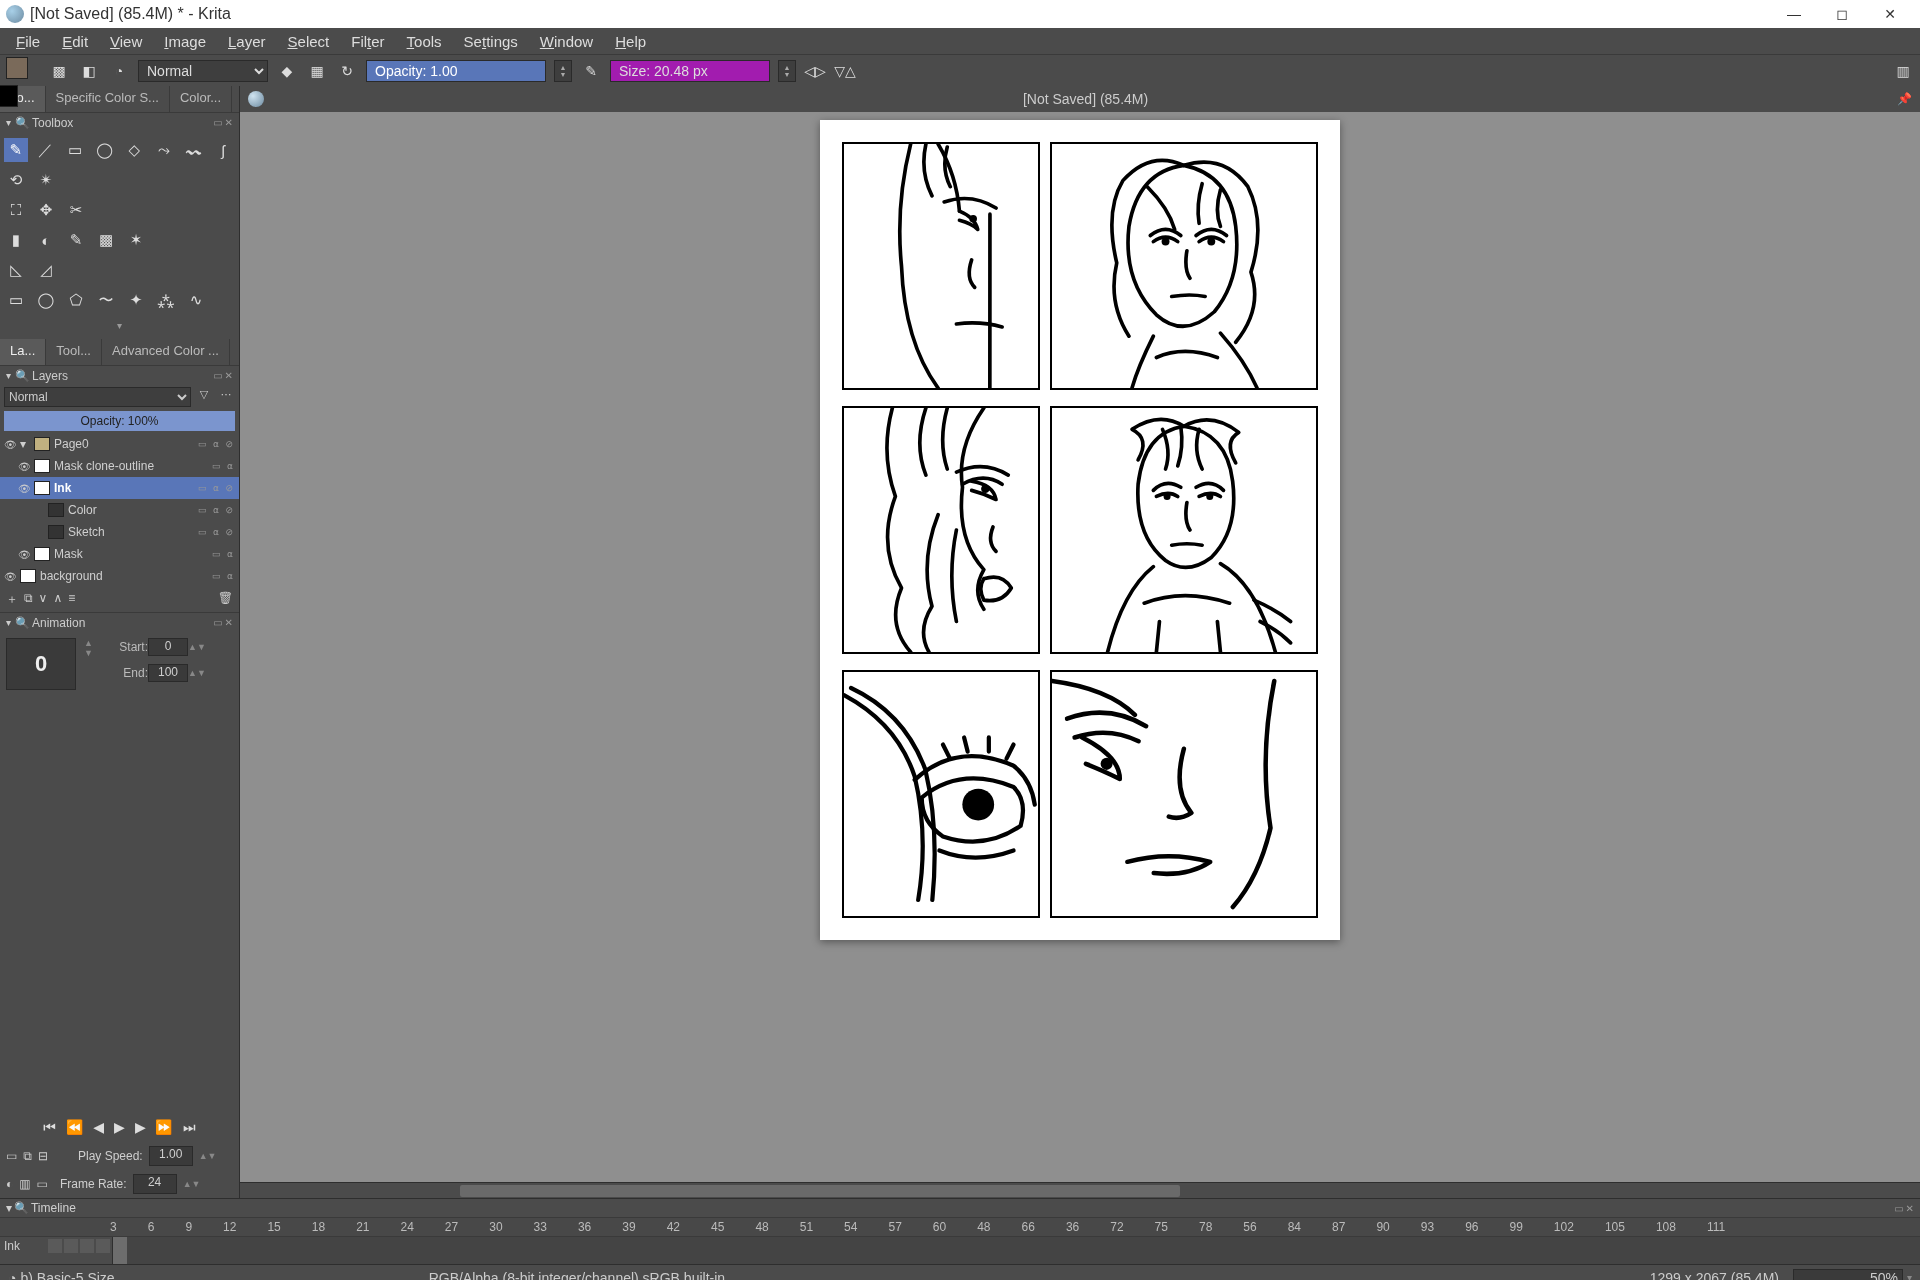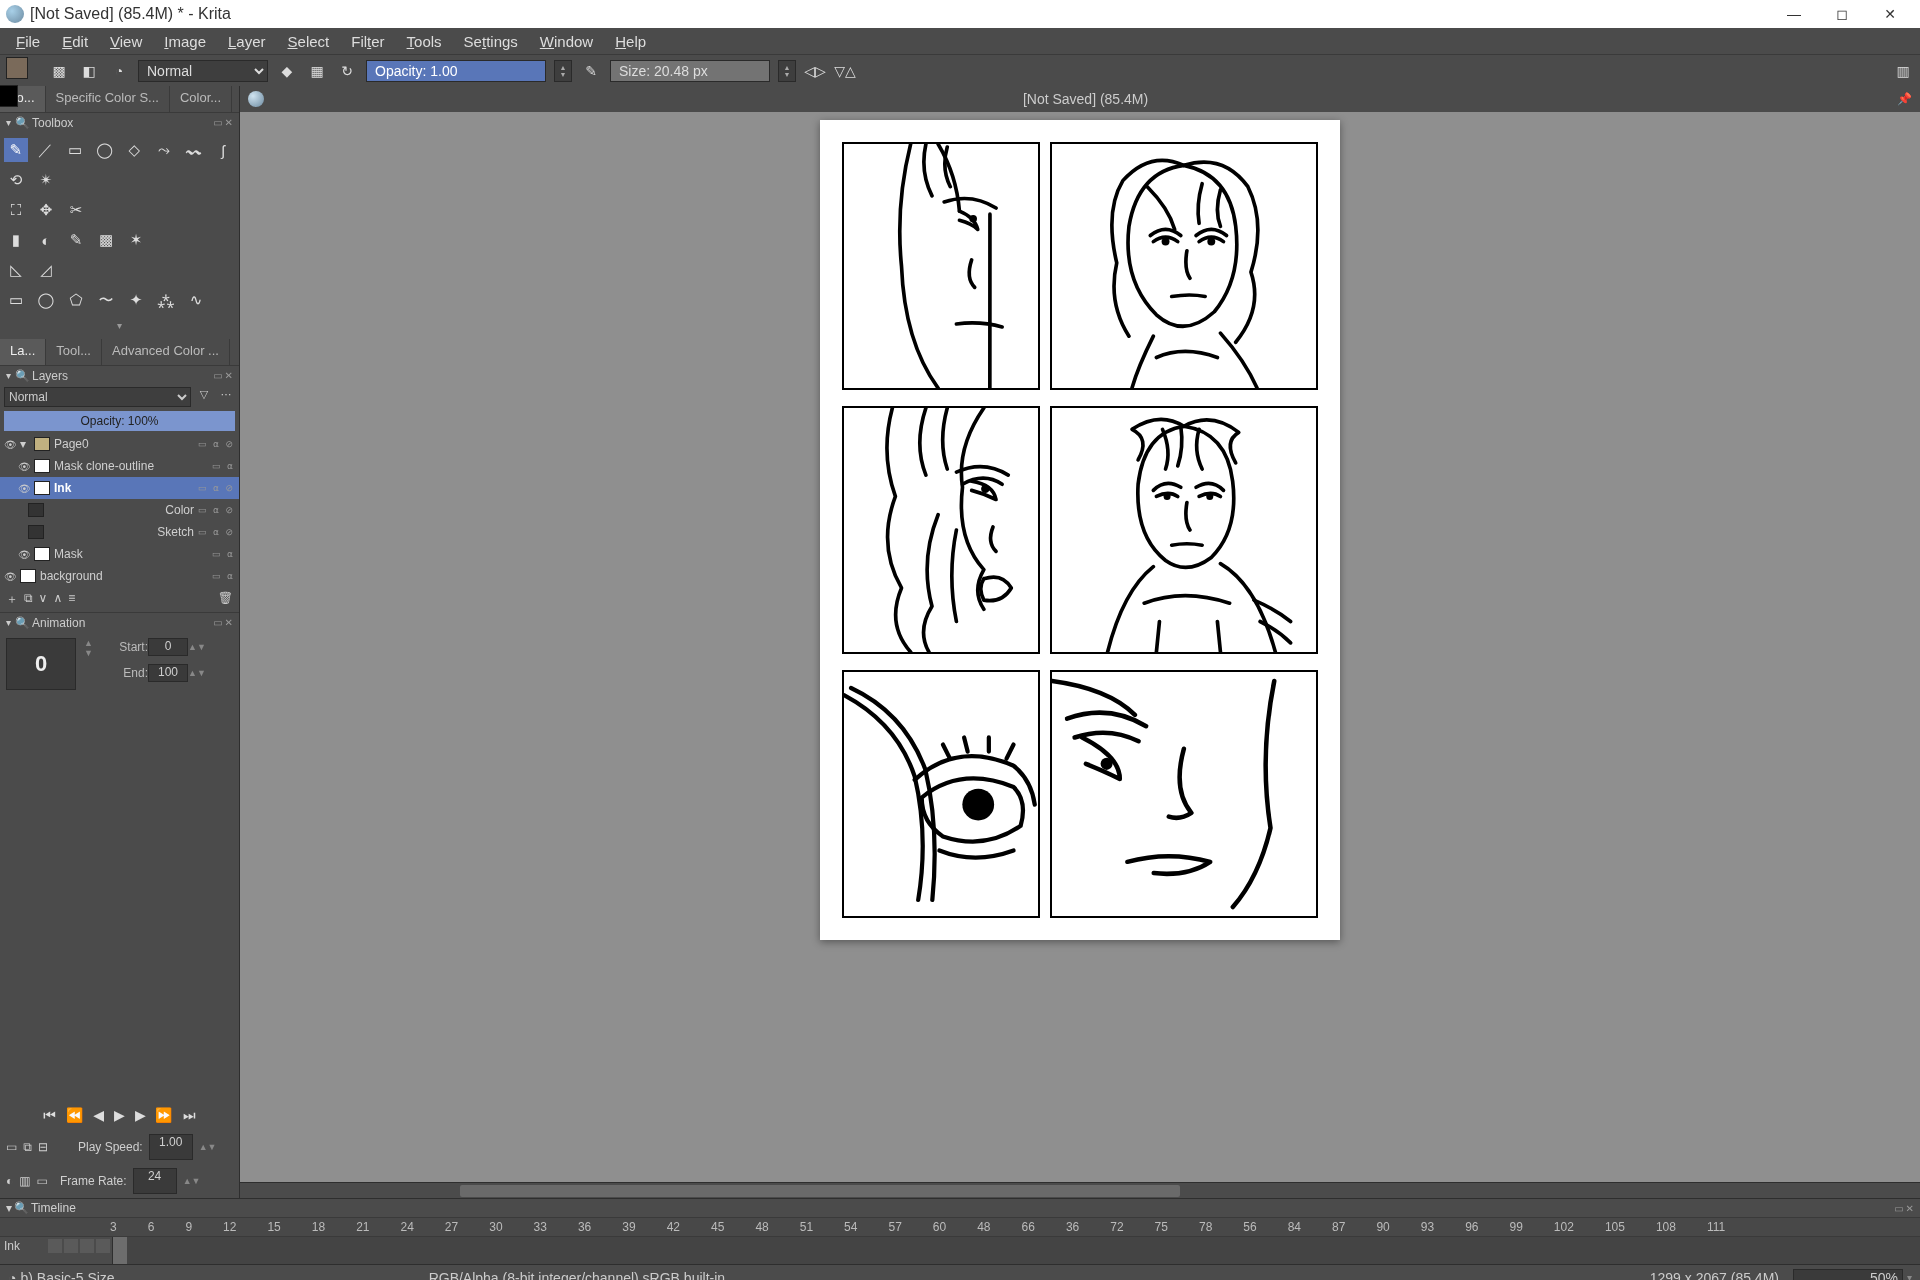--- a/index.html
+++ b/index.html
@@ -55,33 +55,33 @@
 .layer-list { font-size: 12px; }
 .layer-row { display: flex; align-items: center; height: 22px; padding: 0 4px; gap: 4px; }
 .layer-row.sel { background: #5976b8; color: #fff; }
 .layer-row .eye { width: 12px; font-size: 10px; color: #ccc; }
 .layer-row .thumb { width: 16px; height: 14px; background: #fff; border: 1px solid #222; }
 .layer-row .thumb.grp { background: #c0b080; }
 .layer-row .thumb.dark { background: #333; }
 .layer-row .name { flex: 1; white-space: nowrap; overflow: hidden; }
 .layer-row .icons { font-size: 9px; color: #999; letter-spacing: 2px; }
 .layer-row.ind1 { padding-left: 18px; }
-.layer-row.ind2 { padding-left: 12px; text-align: right; }
+.layer-row.ind2 { padding-left: 32px; }
 .layer-btns { display: flex; gap: 6px; padding: 4px 6px; font-size: 12px; color: #ccc; }
 
 
 .anim-body { display: flex; padding: 6px; gap: 8px; align-items: flex-start; }
 .anim-frame { width: 70px; height: 52px; background: #3a3a3a; border: 1px solid #2a2a2a; display: flex; align-items: center; justify-content: center; font-size: 22px; color: #eee; font-weight: bold; }
 .anim-spins { display: flex; flex-direction: column; gap: 8px; font-size: 12px; }
 .anim-spins .field { display: flex; align-items: center; }
 .anim-spins .field label { width: 44px; text-align: right; color: #bbb; }
 .anim-spins .field .val { width: 40px; height: 18px; background: #3a3a3a; border: 1px solid #2a2a2a; text-align: center; }
 .anim-playbar { display: flex; gap: 10px; padding: 6px 8px; font-size: 14px; color: #ddd; justify-content: center; }
 .anim-footer { display: flex; align-items: center; gap: 6px; padding: 4px 6px; font-size: 12px; }
-.anim-footer .val { width: 44px; height: 26px; background: #3a3a3a; border: 1px solid #2a2a2a; text-align: center; }
+.anim-footer .val { width: 44px; height: 20px; background: #3a3a3a; border: 1px solid #2a2a2a; text-align: center; }
 
 
 .canvas-col { flex: 1; display: flex; flex-direction: column; background: #84cc16; }
 .doc-tabbar { height: 26px; background: #4b4b4b; display: flex; align-items: center; padding: 0 8px; font-size: 14px; color: #ccc; }
 .doc-tabbar .doc-ico { width: 16px; height: 16px; margin-right: 10px; background: radial-gradient(circle at 5px 5px,#cfe3f0,#6c8aa0); border-radius: 50%; }
 .doc-tabbar .title { flex: 1; text-align: center; }
 .doc-tabbar .lock { font-size: 12px; color: #888; }
 .viewport { flex: 1; background: #8f8f8f; position: relative; overflow: hidden; }
 .page { position: absolute; left: 50%; top: 8px; transform: translateX(-50%); width: 520px; height: 820px; background: #fff; box-shadow: 0 2px 8px rgba(0,0,0,.4); padding: 22px; }
 .page .grid { display: grid; grid-template-columns: 1fr 1.35fr; grid-template-rows: 1fr 1fr 1fr; gap: 16px 10px; height: 100%; }
@@ -151,21 +151,21 @@
     <option>Normal</option>
   </select>
   <div class="ico">◆</div>
   <div class="ico">▦</div>
   <div class="ico">↻</div>
   <div class="slider op">
       <span>Opacity:  1.00</span>
     </div>
   <div class="spin">▲<br>▼</div>
   <div class="ico">✎</div>
-  <div class="slider sz" style="background:#737373">
+  <div class="slider sz" style="background:#a21caf">
       <span>Size:  20.48 px</span>
     </div>
   <div class="spin">▲<br>▼</div>
   <div class="ico">◁▷</div>
   <div class="ico">▽△</div>
   <div class="ico right-dock">▥</div>
 </div>
 
 <div class="main">
 

